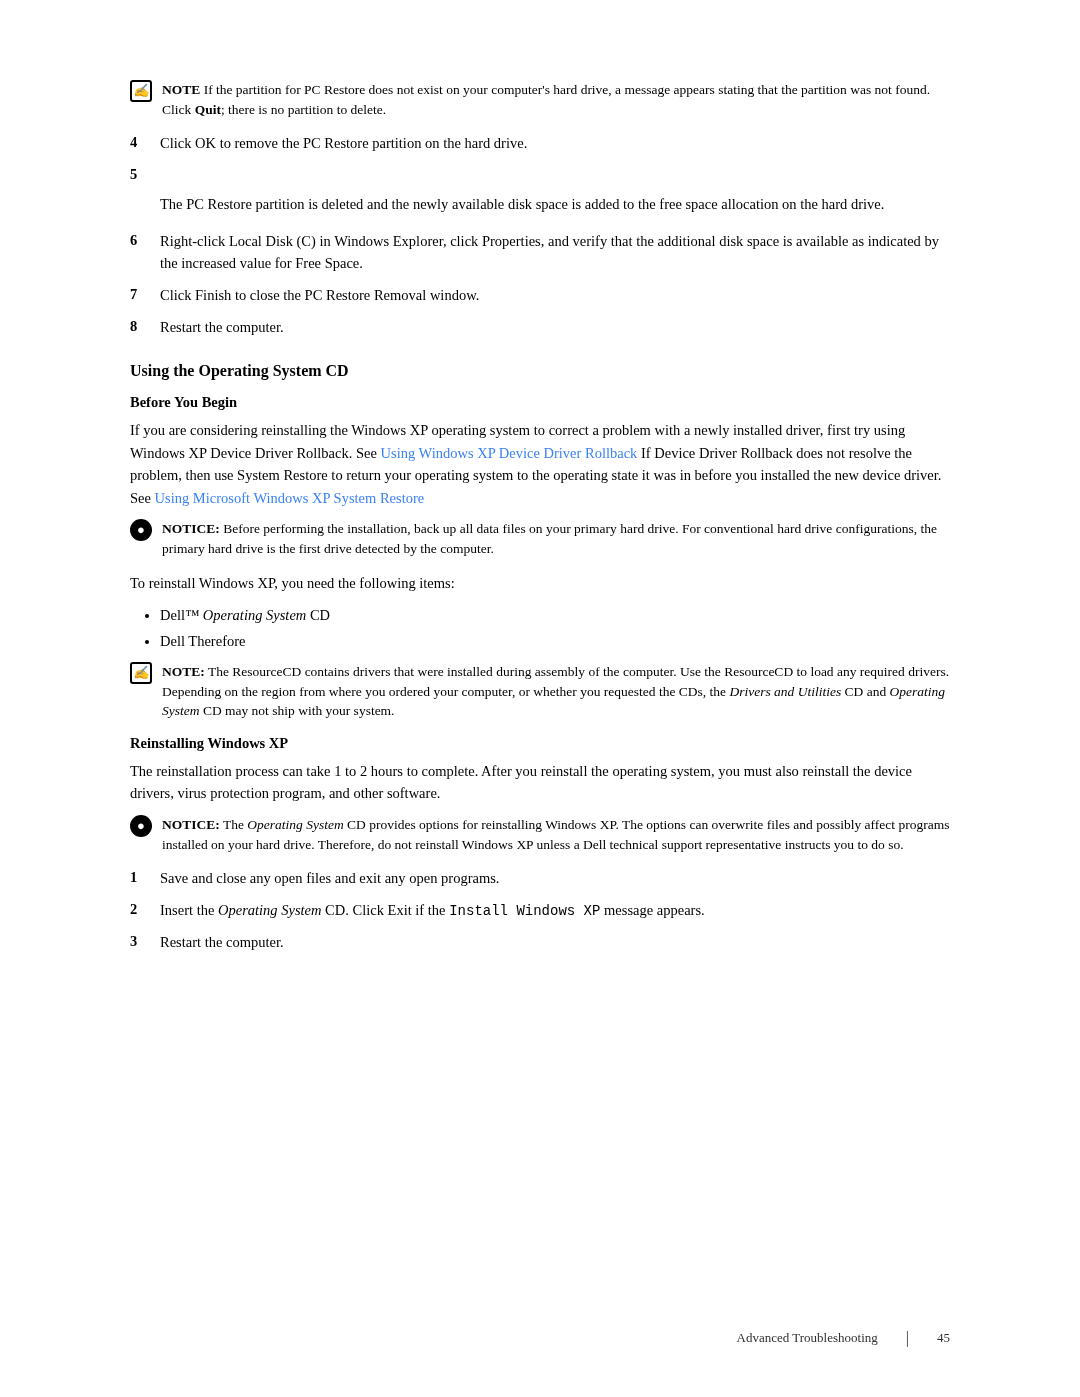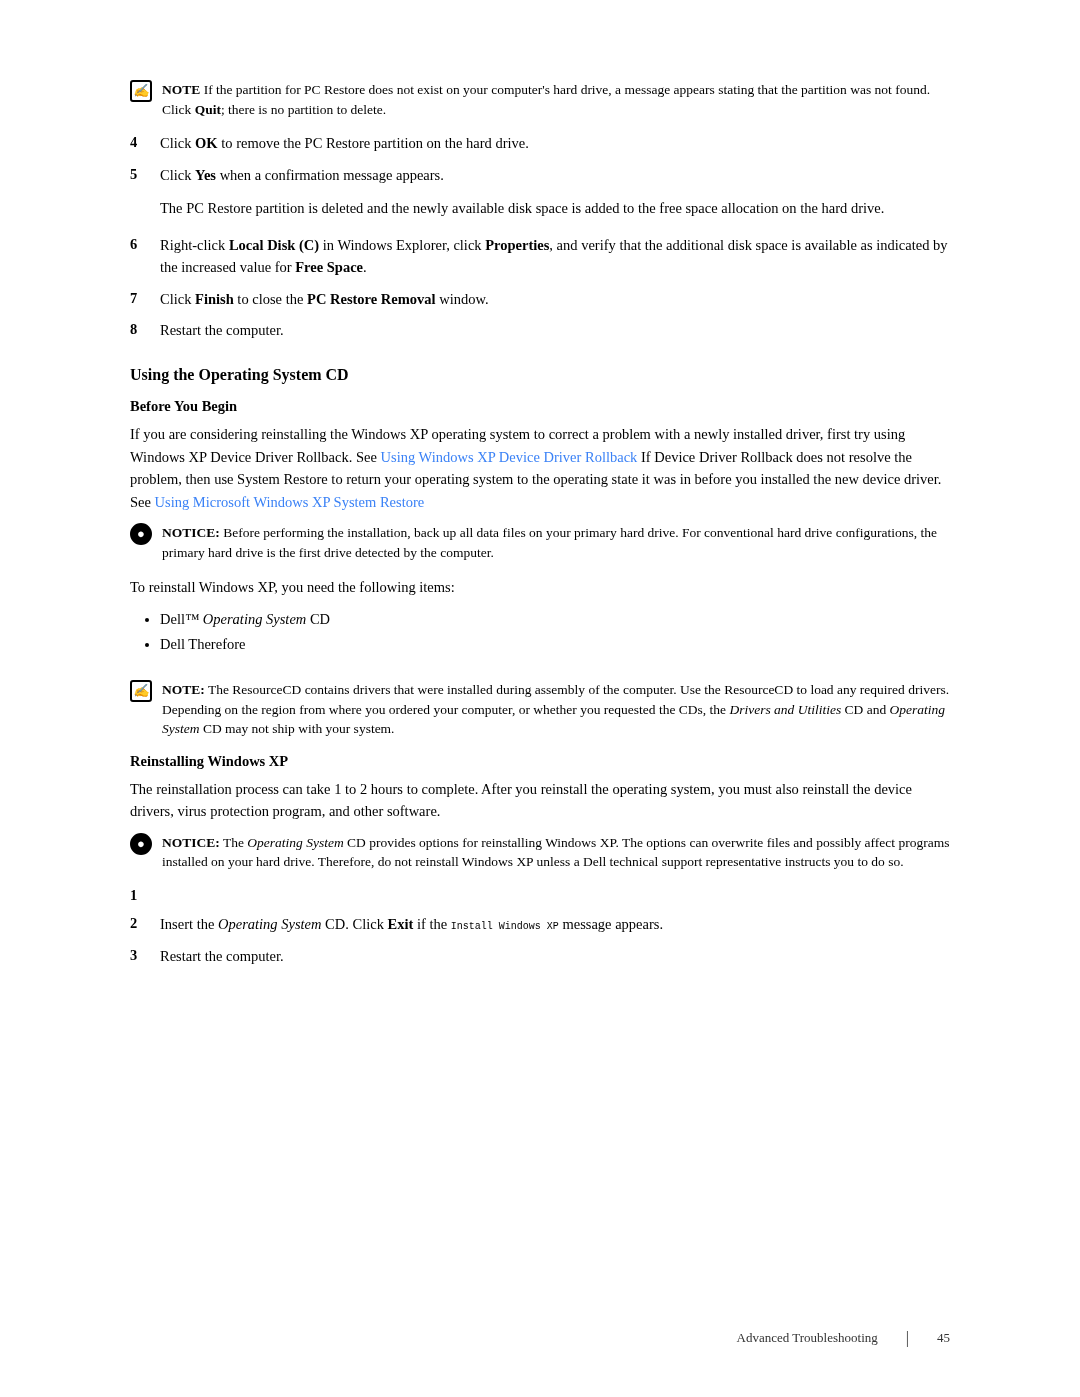--- a/index.html
+++ b/index.html
@@ -88,21 +88,21 @@
       padding-top: 1px;
     }
     .step-content {
       line-height: 1.5;
       font-size: 14.5px;
     }
 
     
     .bullet-list {
       margin-left: 30px;
-      margin-bottom: 24px;
+      margin-bottom: 10px;
     }
     .bullet-list li {
       list-style-type: disc;
       margin-bottom: 4px;
       font-size: 14.5px;
       line-height: 1.5;
     }
 
     
     .section-heading {
@@ -126,21 +126,21 @@
     }
 
     
     .link-gray {
       color: #3b82f6;
     }
 
     
     .code-inline {
       font-family: 'Courier New', Courier, monospace;
-      font-size: 10px;
+      font-size: 14px;
     }
 
     
     .footer {
       position: absolute;
       bottom: 50px;
       right: 130px;
       display: flex;
       align-items: center;
       gap: 28px;
@@ -148,21 +148,21 @@
       color: #333;
     }
     .footer-separator {
       font-size: 16px;
     }
 
     em {
       font-style: italic;
     }
     strong {
-      font-weight: bold;
+      font-weight: normal;
     }
   </style>
 </head>
 <body>
 
 <div class="page">
 
   <div class="note-box">
     <div class="note-icon">✍</div>
     <div class="note-content">
@@ -171,21 +171,20 @@
     </div>
   </div>
 
   <div class="step">
     <span class="step-num">4</span>
     <span class="step-content">Click <strong>OK</strong> to remove the PC Restore partition on the hard drive.</span>
   </div>
 
   <div class="step">
     <span class="step-num">5</span>
-    <span class="step-content">Click <strong>Yes</strong> when a confirmation message appears.</span>
   </div>
 
   <div style="margin-left: 30px; margin-bottom: 16px;">
     <p class="para">The PC Restore partition is deleted and the newly available disk space is added to the free space allocation on the hard drive.</p>
   </div>
 
   <div class="step">
     <span class="step-num">6</span>
     <span class="step-content">Right-click <strong>Local Disk (C)</strong> in Windows Explorer, click <strong>Properties</strong>, and verify that the additional disk space is available as indicated by the increased value for <strong>Free Space</strong>.</span>
   </div>
@@ -236,20 +235,21 @@
   <div class="notice-box">
     <div class="notice-icon">●</div>
     <div class="note-content">
       <strong>NOTICE:</strong>
       <span> The <em>Operating System</em> CD provides options for reinstalling Windows XP. The options can overwrite files and possibly affect programs installed on your hard drive. Therefore, do not reinstall Windows XP unless a Dell technical support representative instructs you to do so.</span>
     </div>
   </div>
 
   <div class="step">
     <span class="step-num">1</span>
+    <span class="step-content">Save and close any open files and exit any open programs.</span>
   </div>
 
   <div class="step">
     <span class="step-num">2</span>
     <span class="step-content">Insert the <em>Operating System</em> CD. Click <strong>Exit</strong> if the <span class="code-inline">Install Windows XP</span> message appears.</span>
   </div>
 
   <div class="step">
     <span class="step-num">3</span>
     <span class="step-content">Restart the computer.</span>

